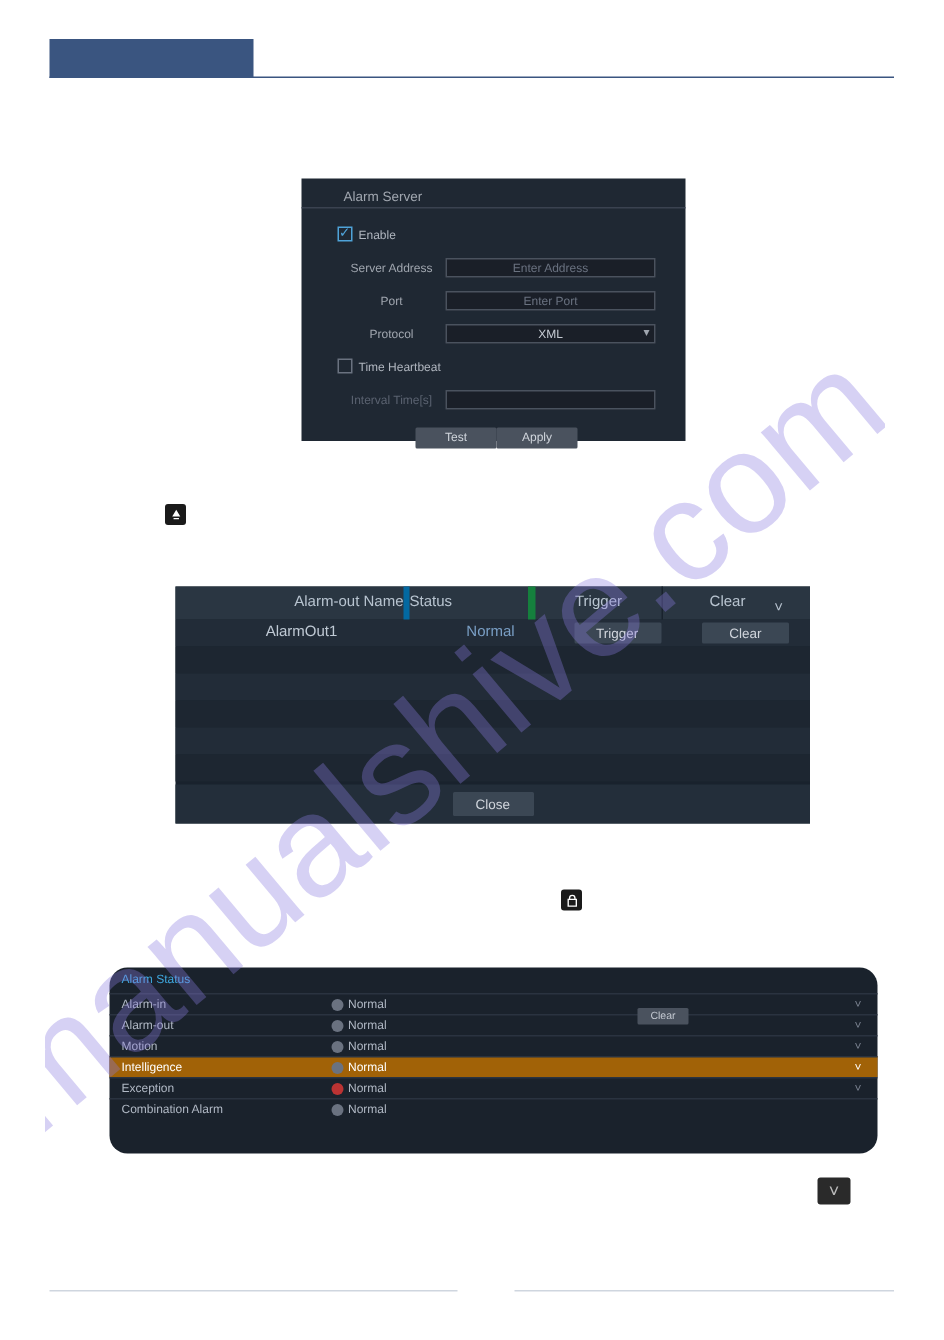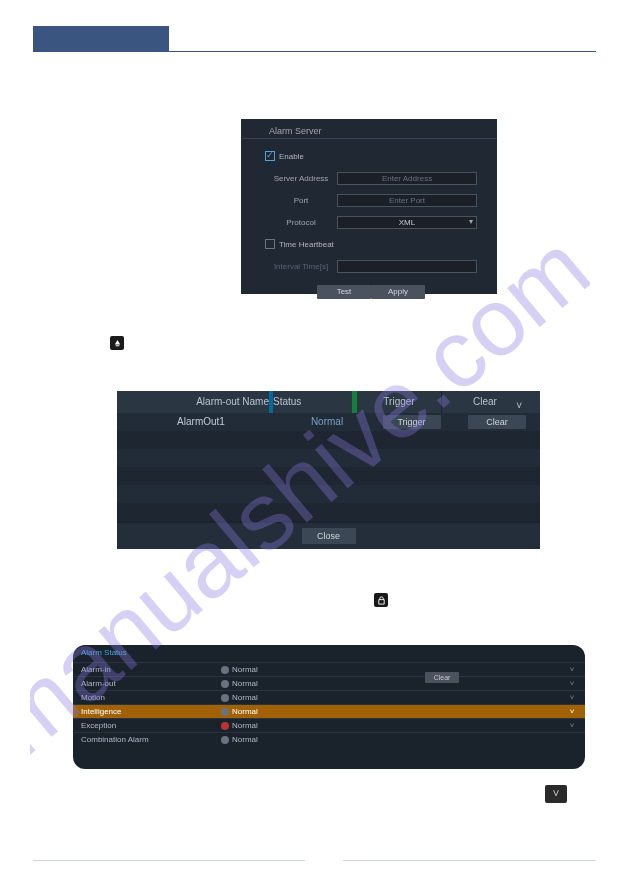--- a/index.html
+++ b/index.html
@@ -36,21 +36,20 @@
     pointer-events: none;
     z-index: 100;
   }
   .figure1 {
     position: absolute;
     top: 119px;
     left: 201px;
     width: 256px;
     height: 175px;
     background: #1f2833;
-    margin-left: 40px;
   }
   .fig1-title {
     color: #a0a6af;
     font-size: 9px;
     padding: 7px 0 0 28px;
     border-bottom: 1px solid #3a4250;
     height: 20px;
   }
   .fig1-body {
     padding: 10px 20px 0 24px;

